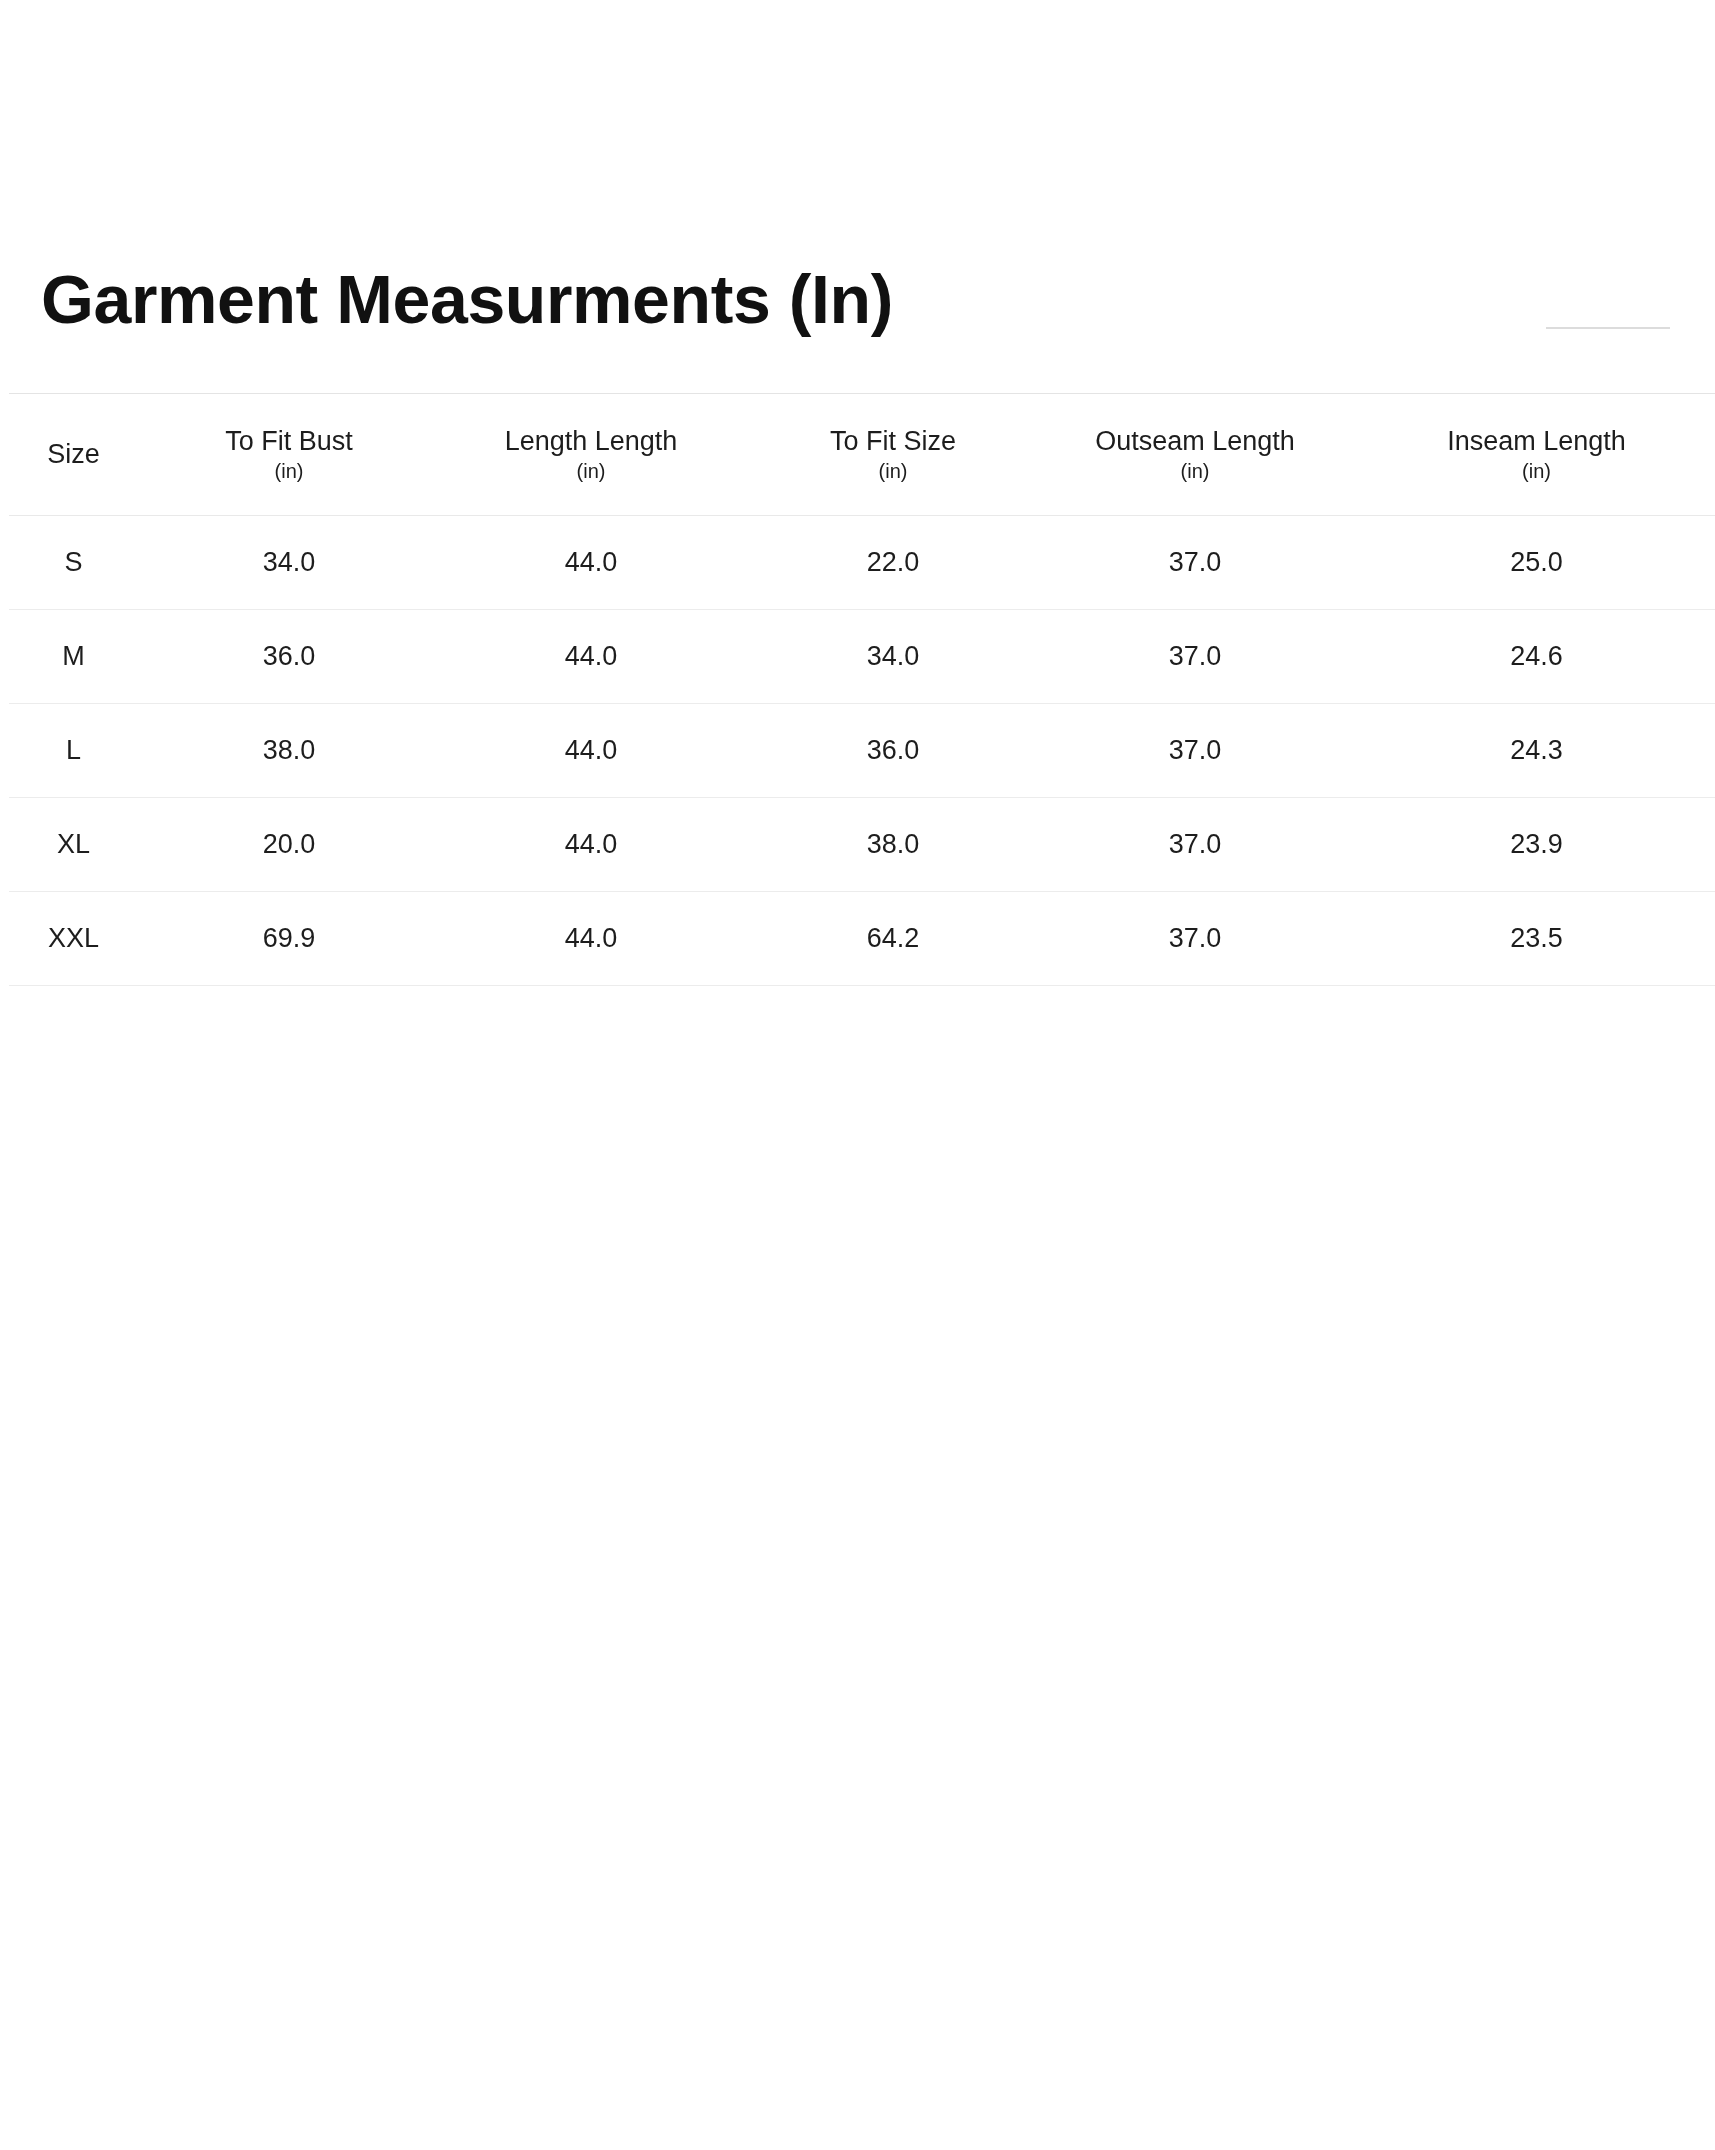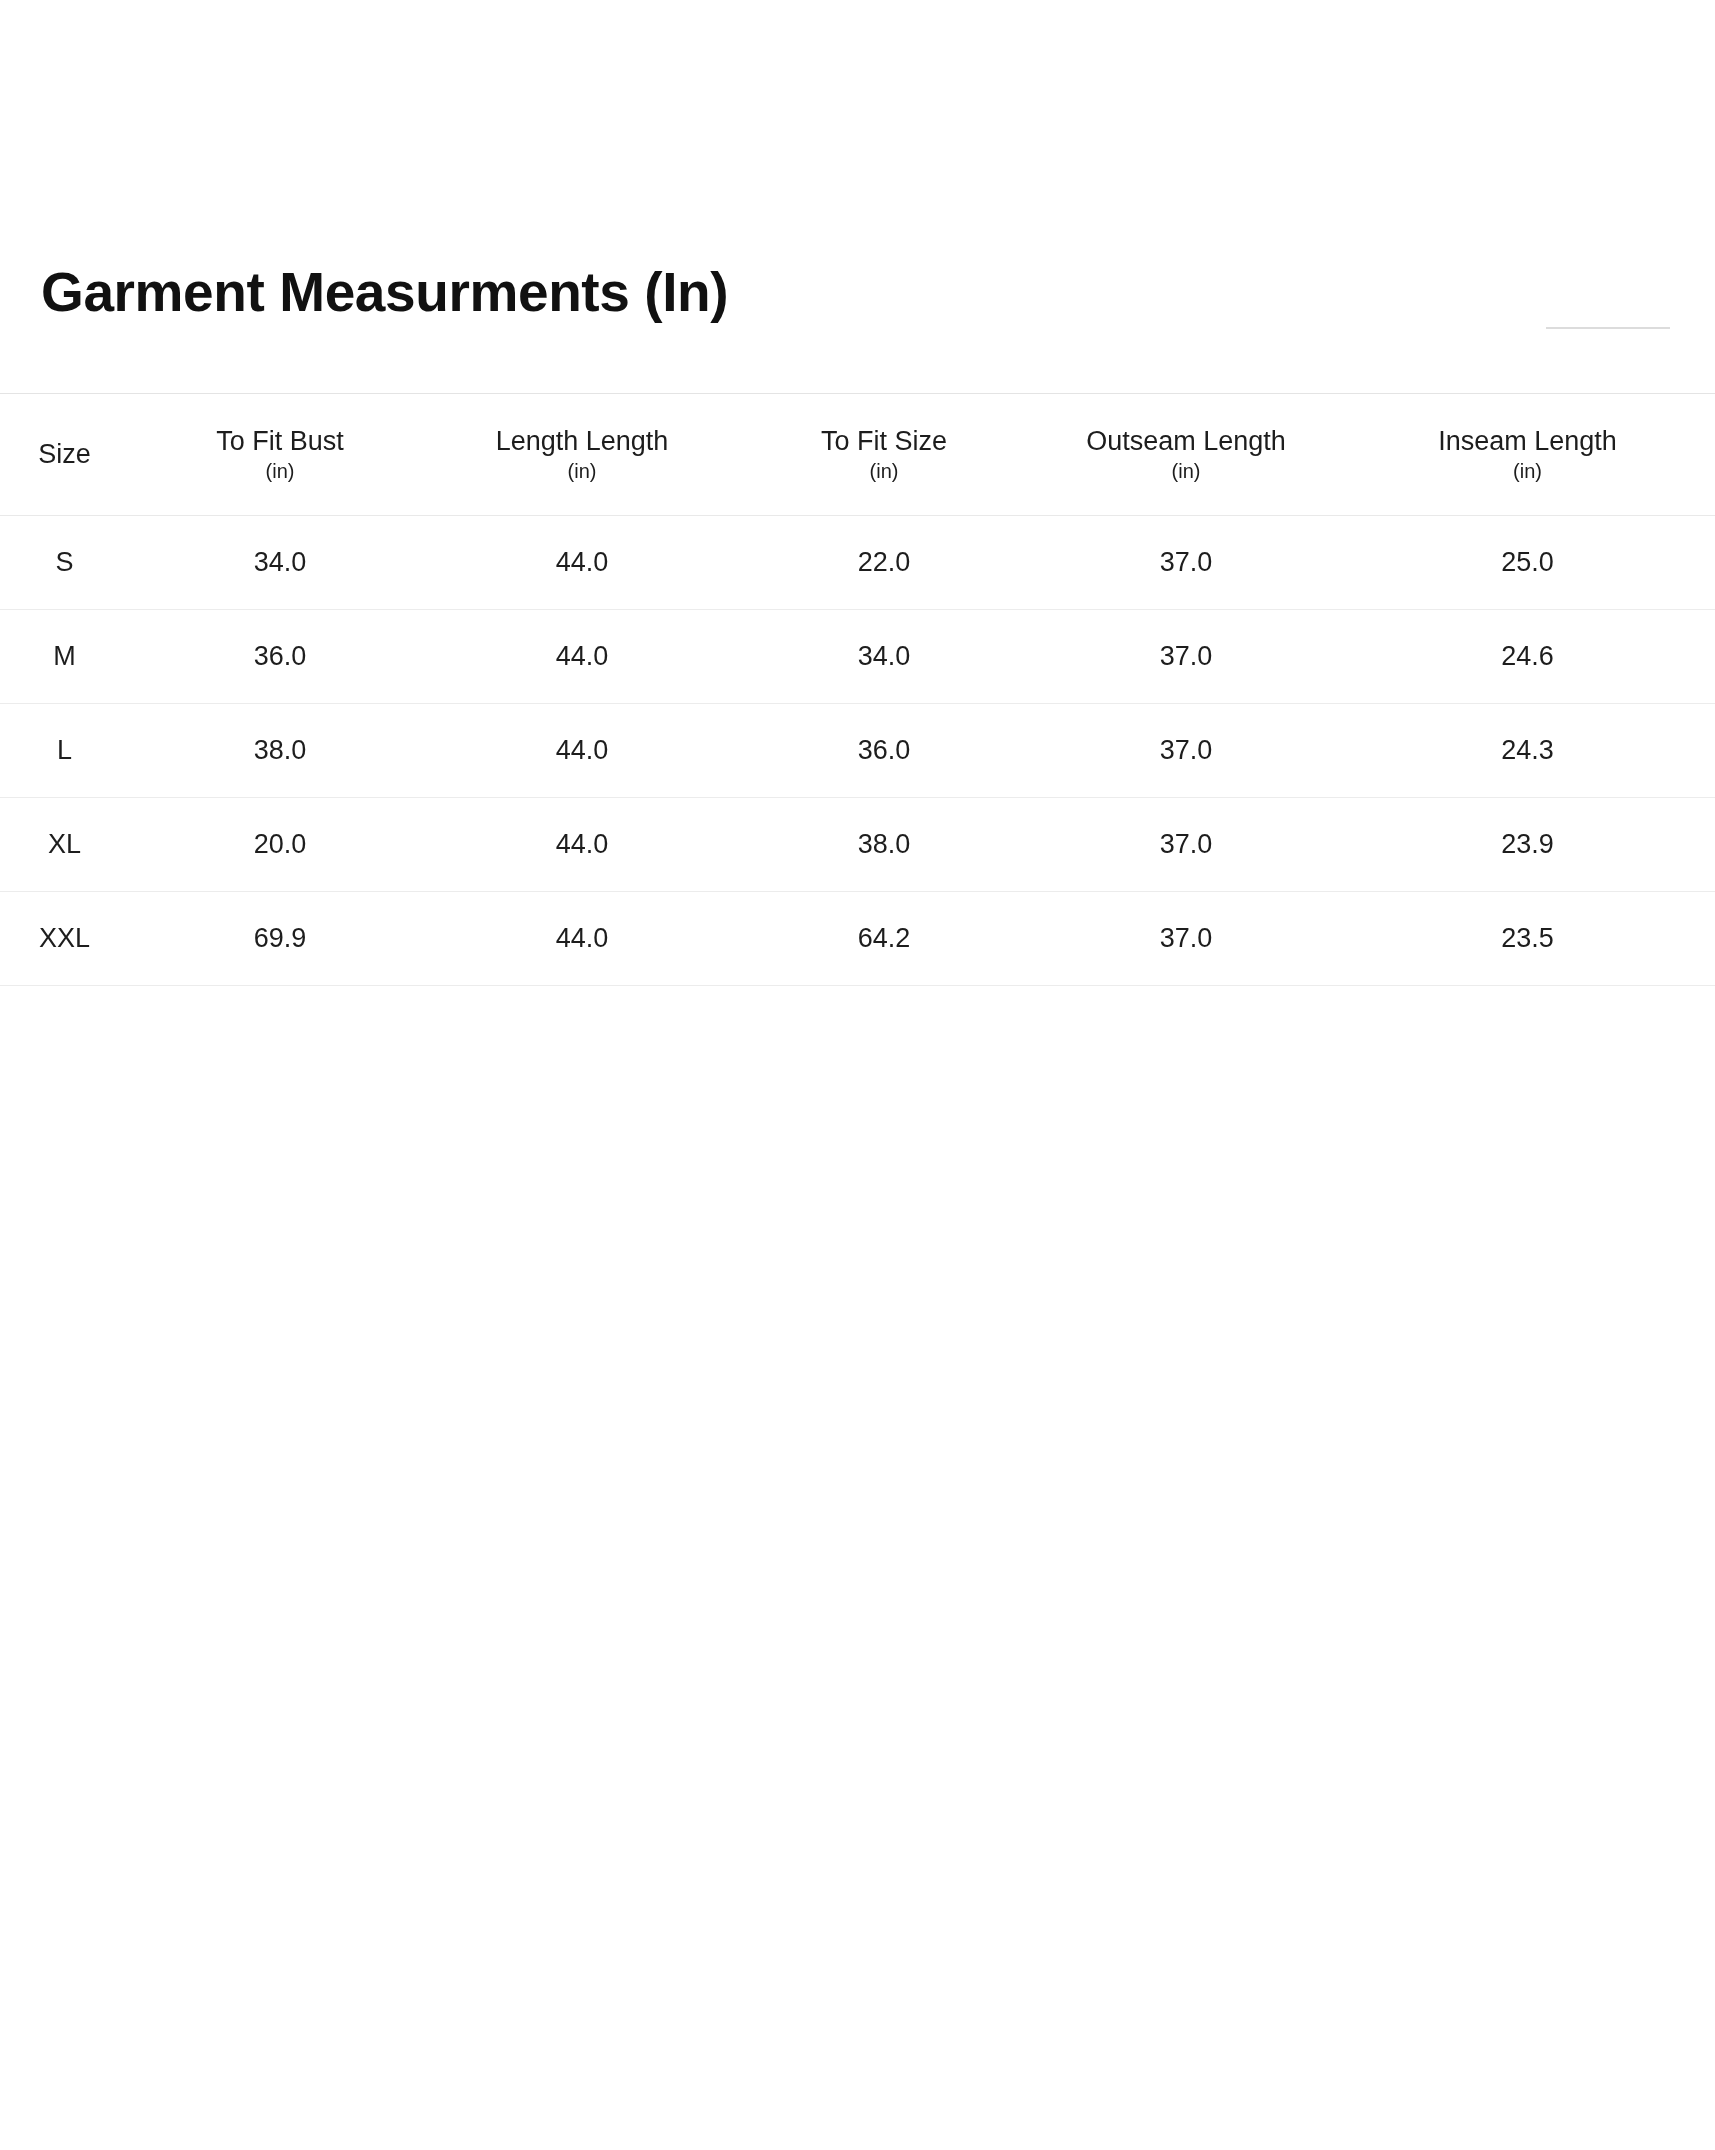--- a/index.html
+++ b/index.html
@@ -19,37 +19,37 @@
     position: absolute;
     left: 0;
     top: 0;
     width: 1716px;
     height: 2151px;
   }
   .title {
     position: absolute;
     left: 41px;
     top: 260px;
-    font-size: 55px;
+    font-size: 68px;
     font-weight: 700;
     letter-spacing: -0.4px;
     color: #111111;
     white-space: nowrap;
   }
   .title-rule {
     position: absolute;
     left: 1546px;
     top: 327px;
     width: 124px;
     height: 1.5px;
     background: #dcdcdc;
   }
   .table-wrap {
     position: absolute;
-    left: 0px;
+    left: 9px;
     top: 393px;
     width: 1625px;
   }
   table.sizes {
     border-collapse: collapse;
     width: 1716px;
     table-layout: fixed;
   }
   table.sizes th, table.sizes td {
     border-top: 1.5px solid #e4e4e4;

